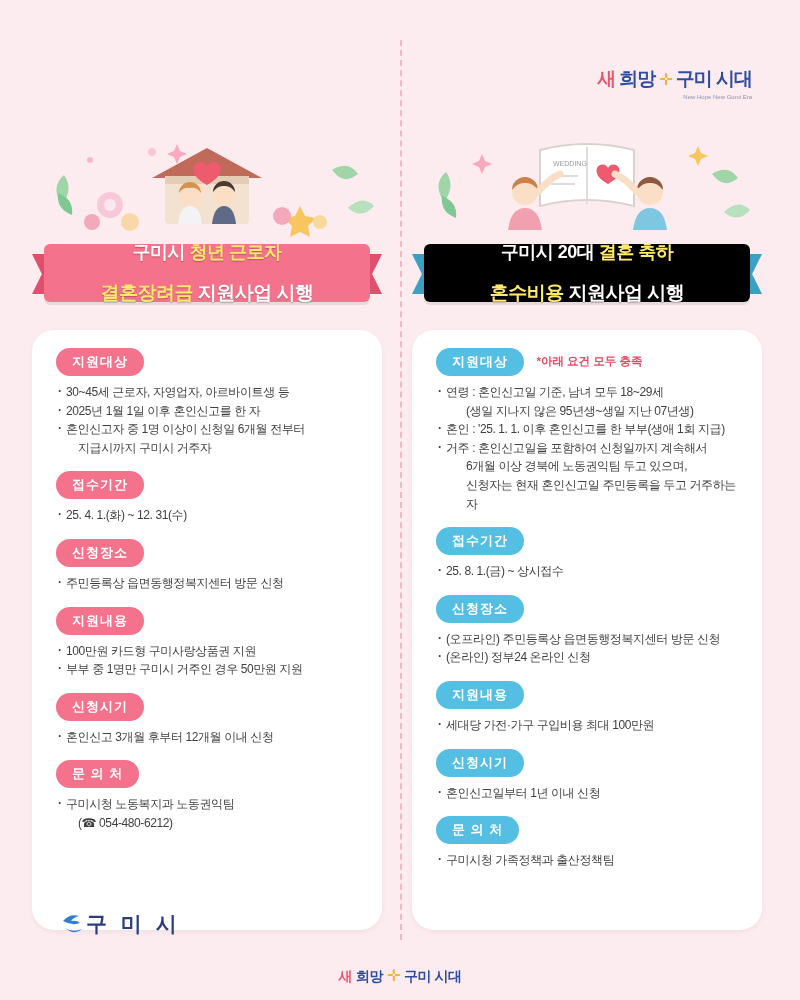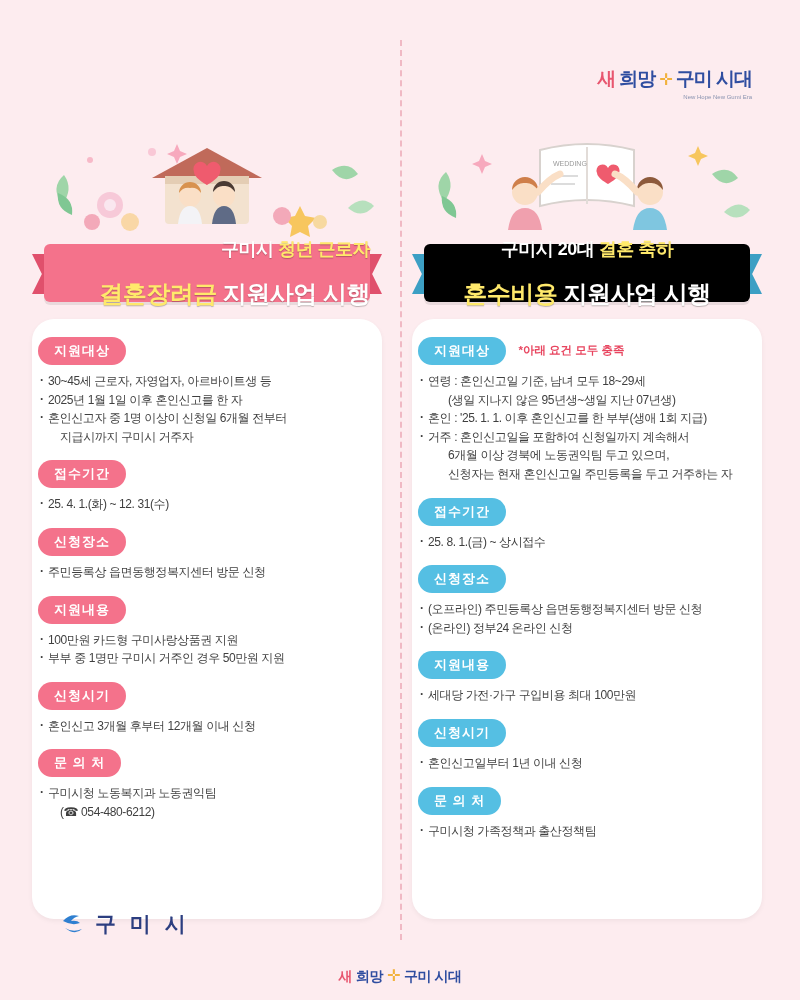--- a/index.html
+++ b/index.html
@@ -47,43 +47,43 @@
   
   .ribbon{
     position:relative;margin-top:4px;height:62px;
   }
   .ribbon .band{
     position:absolute;left:12px;right:12px;top:0;height:58px;
     border-radius:6px;
     display:flex;flex-direction:column;align-items:center;justify-content:center;
     box-shadow:0 3px 0 rgba(0,0,0,.08);
   }
-  .ribbon.pink .band{background:#f4728b;align-items:flex-end;}
+  .ribbon.pink .band{background:#f4728b;}
   .ribbon.blue .band{background:#000000;}
   .ribbon .tail-l,.ribbon .tail-r{
     position:absolute;top:10px;width:26px;height:40px;
   }
   .ribbon.pink .tail-l,.ribbon.pink .tail-r{background:#e0506c;}
   .ribbon.blue .tail-l,.ribbon.blue .tail-r{background:#3c9fc4;}
   .ribbon .tail-l{left:0;clip-path:polygon(0 0,100% 0,100% 100%,0 100%,38% 50%);}
   .ribbon .tail-r{right:0;clip-path:polygon(0 0,100% 0,62% 50%,100% 100%,0 100%);}
   .ribbon .t1,.ribbon .t2{
     color:#fff;font-weight:bold;letter-spacing:-.5px;line-height:1.15;
     text-shadow:0 1px 1px rgba(0,0,0,.25);
     white-space:nowrap;
   }
   .ribbon .t1{font-size:18px;}
-  .ribbon .t2{font-size:24px;margin-top:20px;}
+  .ribbon .t2{font-size:19px;margin-top:20px;}
   .hl-y{color:#ffe96b;}
   
   .card{
-    margin-top:13px;
+    margin-top:24px;
     background:#fff;
     border-radius:22px;
-    padding:18px 20px 22px 6px;
+    padding:18px 20px 22px 24px;
     box-shadow:0 2px 5px rgba(0,0,0,.05);
     min-height:560px;
   }
   .sec{margin-bottom:14px;}
   .sec:last-child{margin-bottom:0;}
   .pill{
     display:inline-block;
     padding:5px 16px;
     border-radius:14px;
     color:#fff;font-size:13px;font-weight:bold;letter-spacing:1px;
@@ -100,21 +100,21 @@
     padding-left:10px;position:relative;letter-spacing:-.4px;
   }
   ul.items li.dot::before{
     content:"·";position:absolute;left:2px;top:-1px;font-weight:bold;
   }
   ul.items li.cont{padding-left:22px;}
   ul.items li.cont2{padding-left:30px;}
   
   .footer-logo{
     position:absolute;left:60px;bottom:62px;
-    display:flex;align-items:center;gap:9px;
+    display:flex;align-items:center;
   }
   .footer-logo .mark{width:26px;height:24px;}
   .footer-logo .txt{
     font-size:21px;font-weight:bold;color:#2c3e80;letter-spacing:4px;
   }
   .footer-brand{
     position:absolute;left:0;right:0;bottom:14px;
     display:flex;justify-content:center;align-items:baseline;gap:4px;
     font-size:14px;font-weight:bold;letter-spacing:-.5px;
   }

